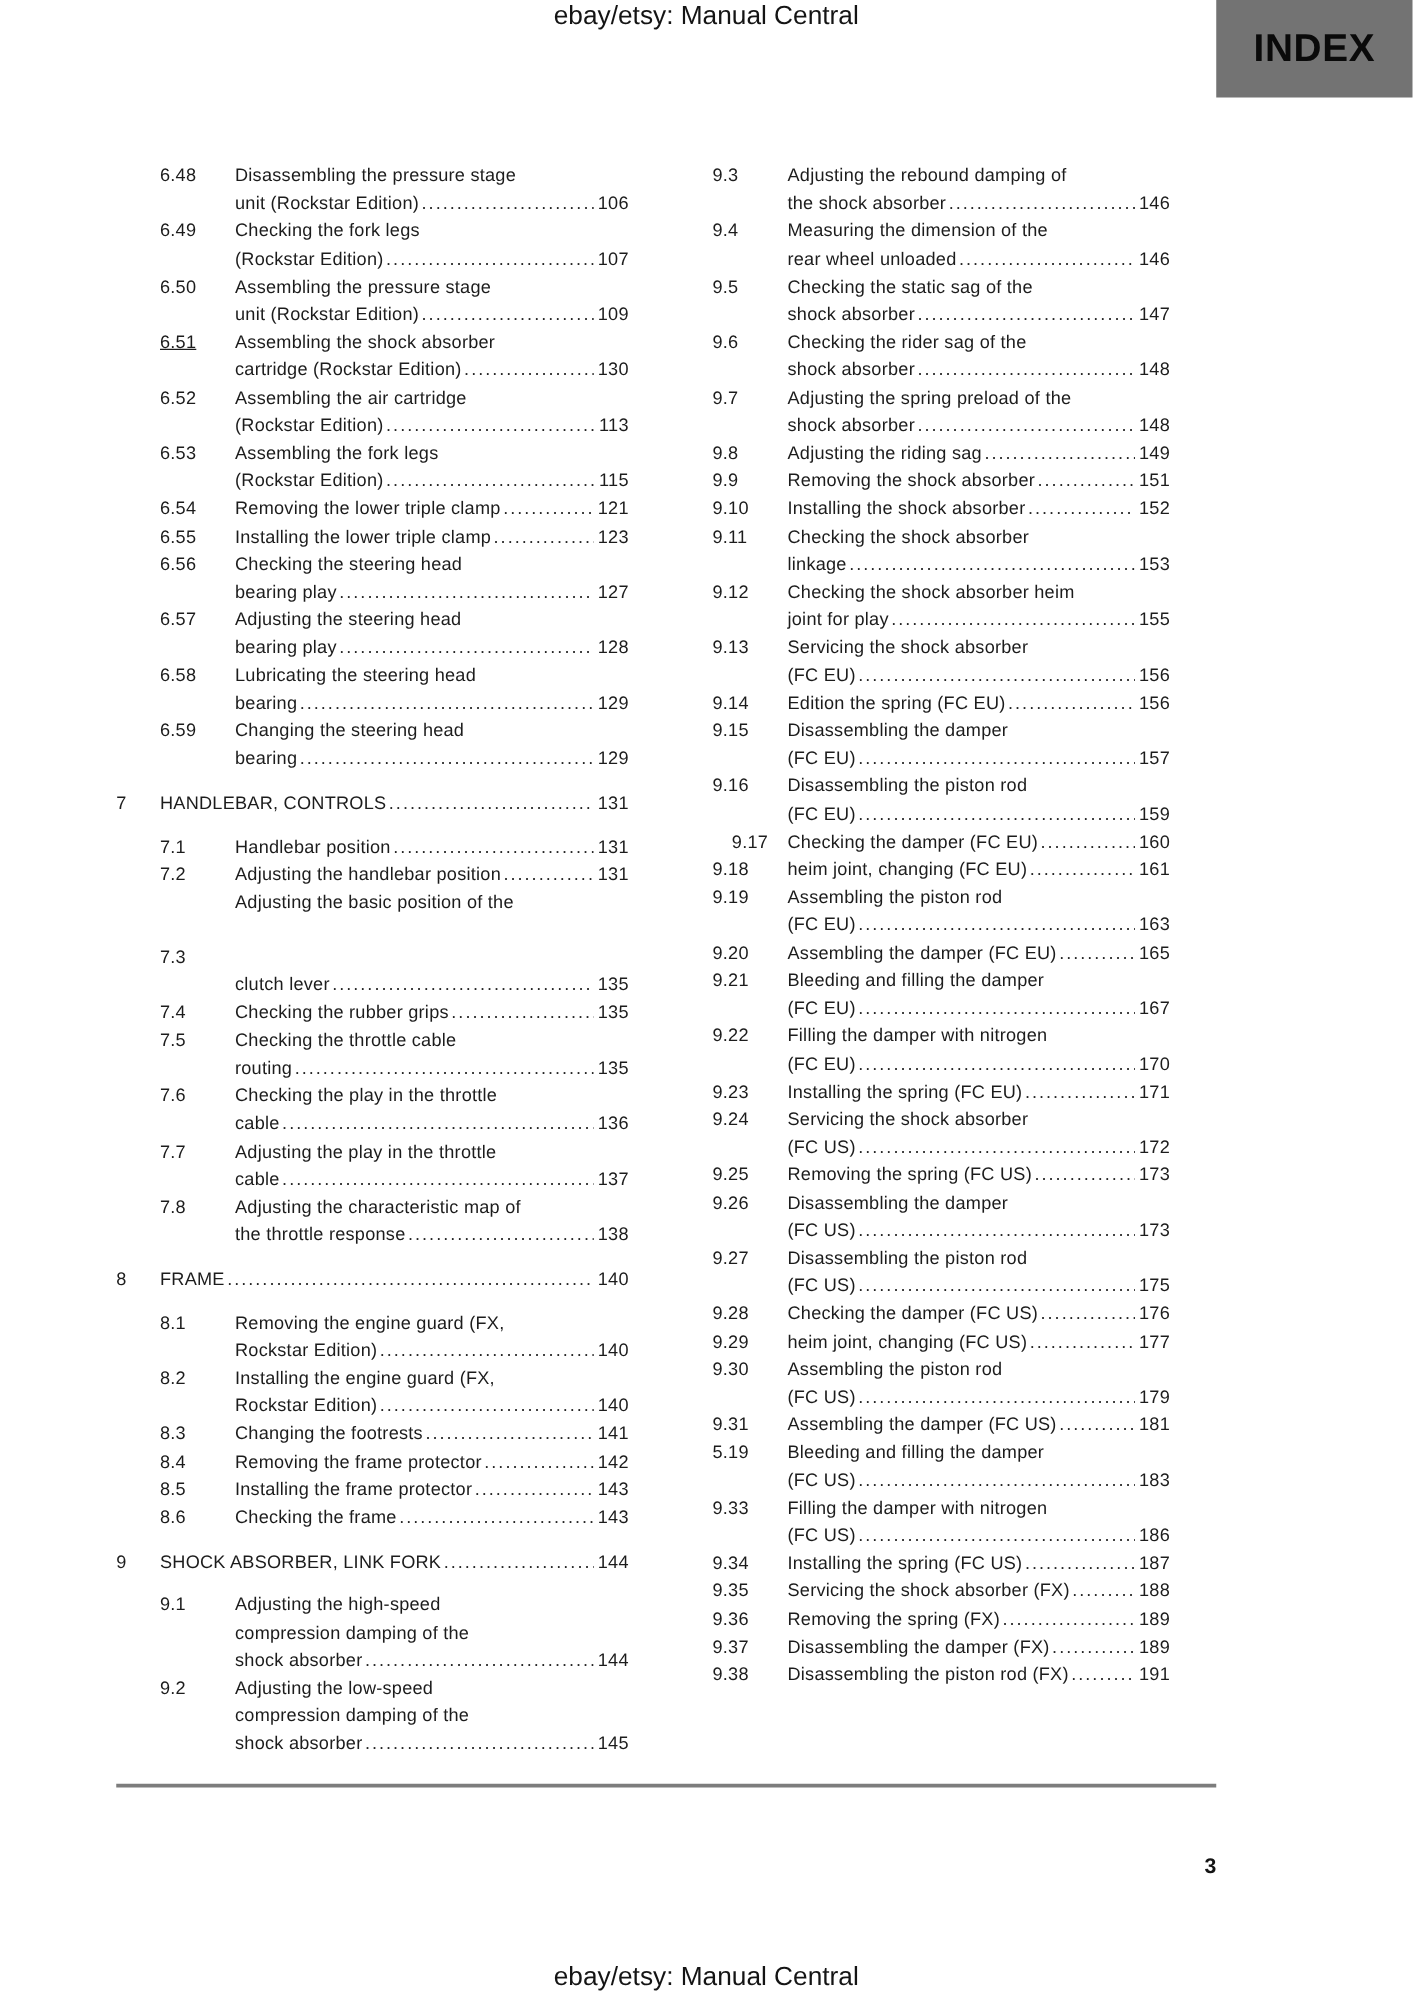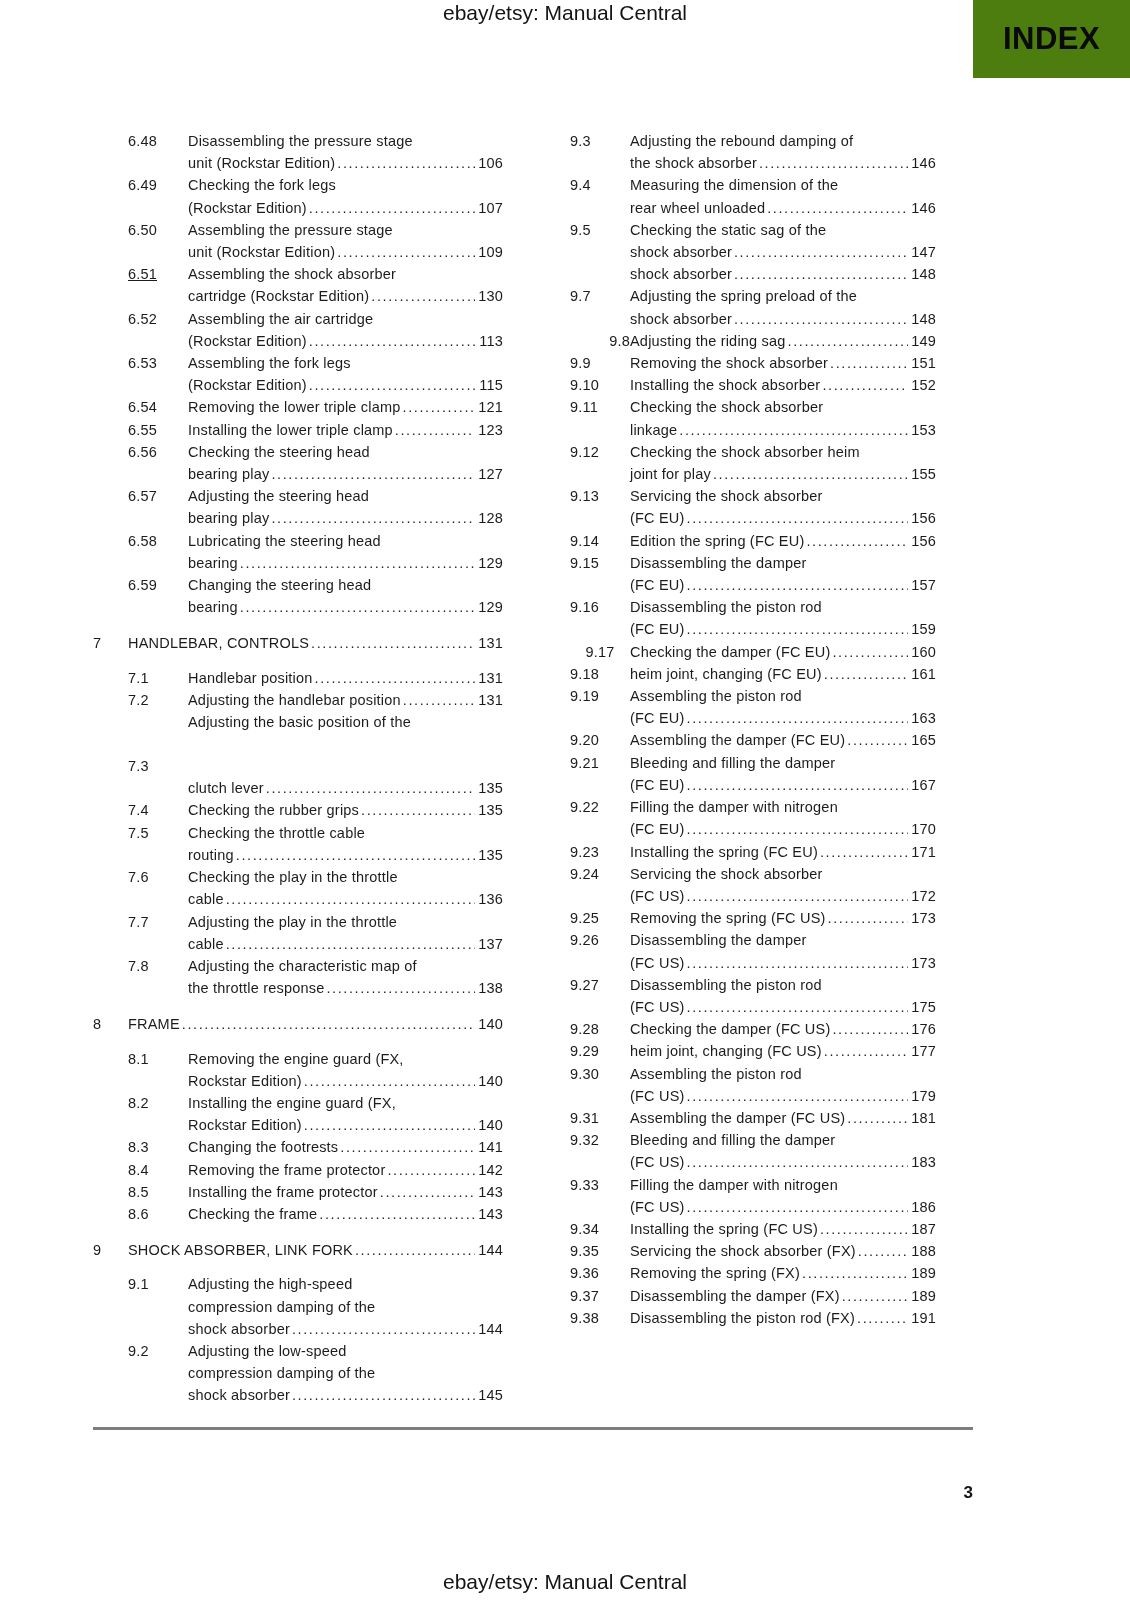--- a/index.html
+++ b/index.html
@@ -36,21 +36,21 @@
   .page-number { position:absolute; top:1483px; left:93px; width:880px; text-align:right;
                  font-size:17px; font-weight:bold; color:#141414; }
   .footer-title { position:absolute; top:1570px; left:0; width:1130px; text-align:center;
                   font-size:21px; color:#141414; }
 </style>
 </head>
 <body>
 
 <div class="header-title">ebay/etsy: Manual Central</div>
 
-<div class="index-box" style="background: #4d7c0f; text-align: right;">
+<div class="index-box" style="background: #737373; text-align: right;">
   <span class="index-label">INDEX</span>
 </div>
 
 <div class="toc-col" id="left-col">
     <div class="entry">
       <div class="line">
         <span class="num" style="width: 95px; padding-left: 35px;">6.48</span>
         <span class="txt">Disassembling the pressure stage</span>
       </div>
       <div class="line">
@@ -413,41 +413,45 @@
       </div>
       <div class="line">
         <span class="num" style="width: 60px; padding-left: 0px;"></span>
         <span class="txt">shock absorber</span>
         <span class="leader">........................................................................................................................</span>
         <span class="pg">147</span>
       </div>
     </div>
     <div class="entry">
       <div class="line">
+        <span class="num" style="width: 60px; padding-left: 0px;">9.6</span>
+        <span class="txt">Checking the rider sag of the</span>
+      </div>
+      <div class="line">
         <span class="num" style="width: 60px; padding-left: 0px;"></span>
         <span class="txt">shock absorber</span>
         <span class="leader">........................................................................................................................</span>
         <span class="pg">148</span>
       </div>
     </div>
     <div class="entry">
       <div class="line">
         <span class="num" style="width: 60px; padding-left: 0px;">9.7</span>
         <span class="txt">Adjusting the spring preload of the</span>
       </div>
       <div class="line">
         <span class="num" style="width: 60px; padding-left: 0px;"></span>
         <span class="txt">shock absorber</span>
         <span class="leader">........................................................................................................................</span>
         <span class="pg">148</span>
       </div>
     </div>
     <div class="entry">
       <div class="line">
-        <span class="num" style="width: 60px; padding-left: 0px; text-align: right;">9.8</span>
+        <span class="num" style="width: 60px; padding-left: 0px;">9.8</span>
         <span class="txt">Adjusting the riding sag</span>
         <span class="leader">........................................................................................................................</span>
         <span class="pg">149</span>
       </div>
     </div>
     <div class="entry">
       <div class="line">
         <span class="num" style="width: 60px; padding-left: 0px;">9.9</span>
         <span class="txt">Removing the shock absorber</span>
         <span class="leader">........................................................................................................................</span>
@@ -673,21 +677,21 @@
     <div class="entry">
       <div class="line">
         <span class="num" style="width: 60px; padding-left: 0px;">9.31</span>
         <span class="txt">Assembling the damper (FC US)</span>
         <span class="leader">........................................................................................................................</span>
         <span class="pg">181</span>
       </div>
     </div>
     <div class="entry">
       <div class="line">
-        <span class="num" style="width: 60px; padding-left: 0px;">9.32</span>
+        <span class="num" style="width: 60px; padding-left: 0px;">5.19</span>
         <span class="txt">Bleeding and filling the damper</span>
       </div>
       <div class="line">
         <span class="num" style="width: 60px; padding-left: 0px;"></span>
         <span class="txt">(FC US)</span>
         <span class="leader">........................................................................................................................</span>
         <span class="pg">183</span>
       </div>
     </div>
     <div class="entry">

